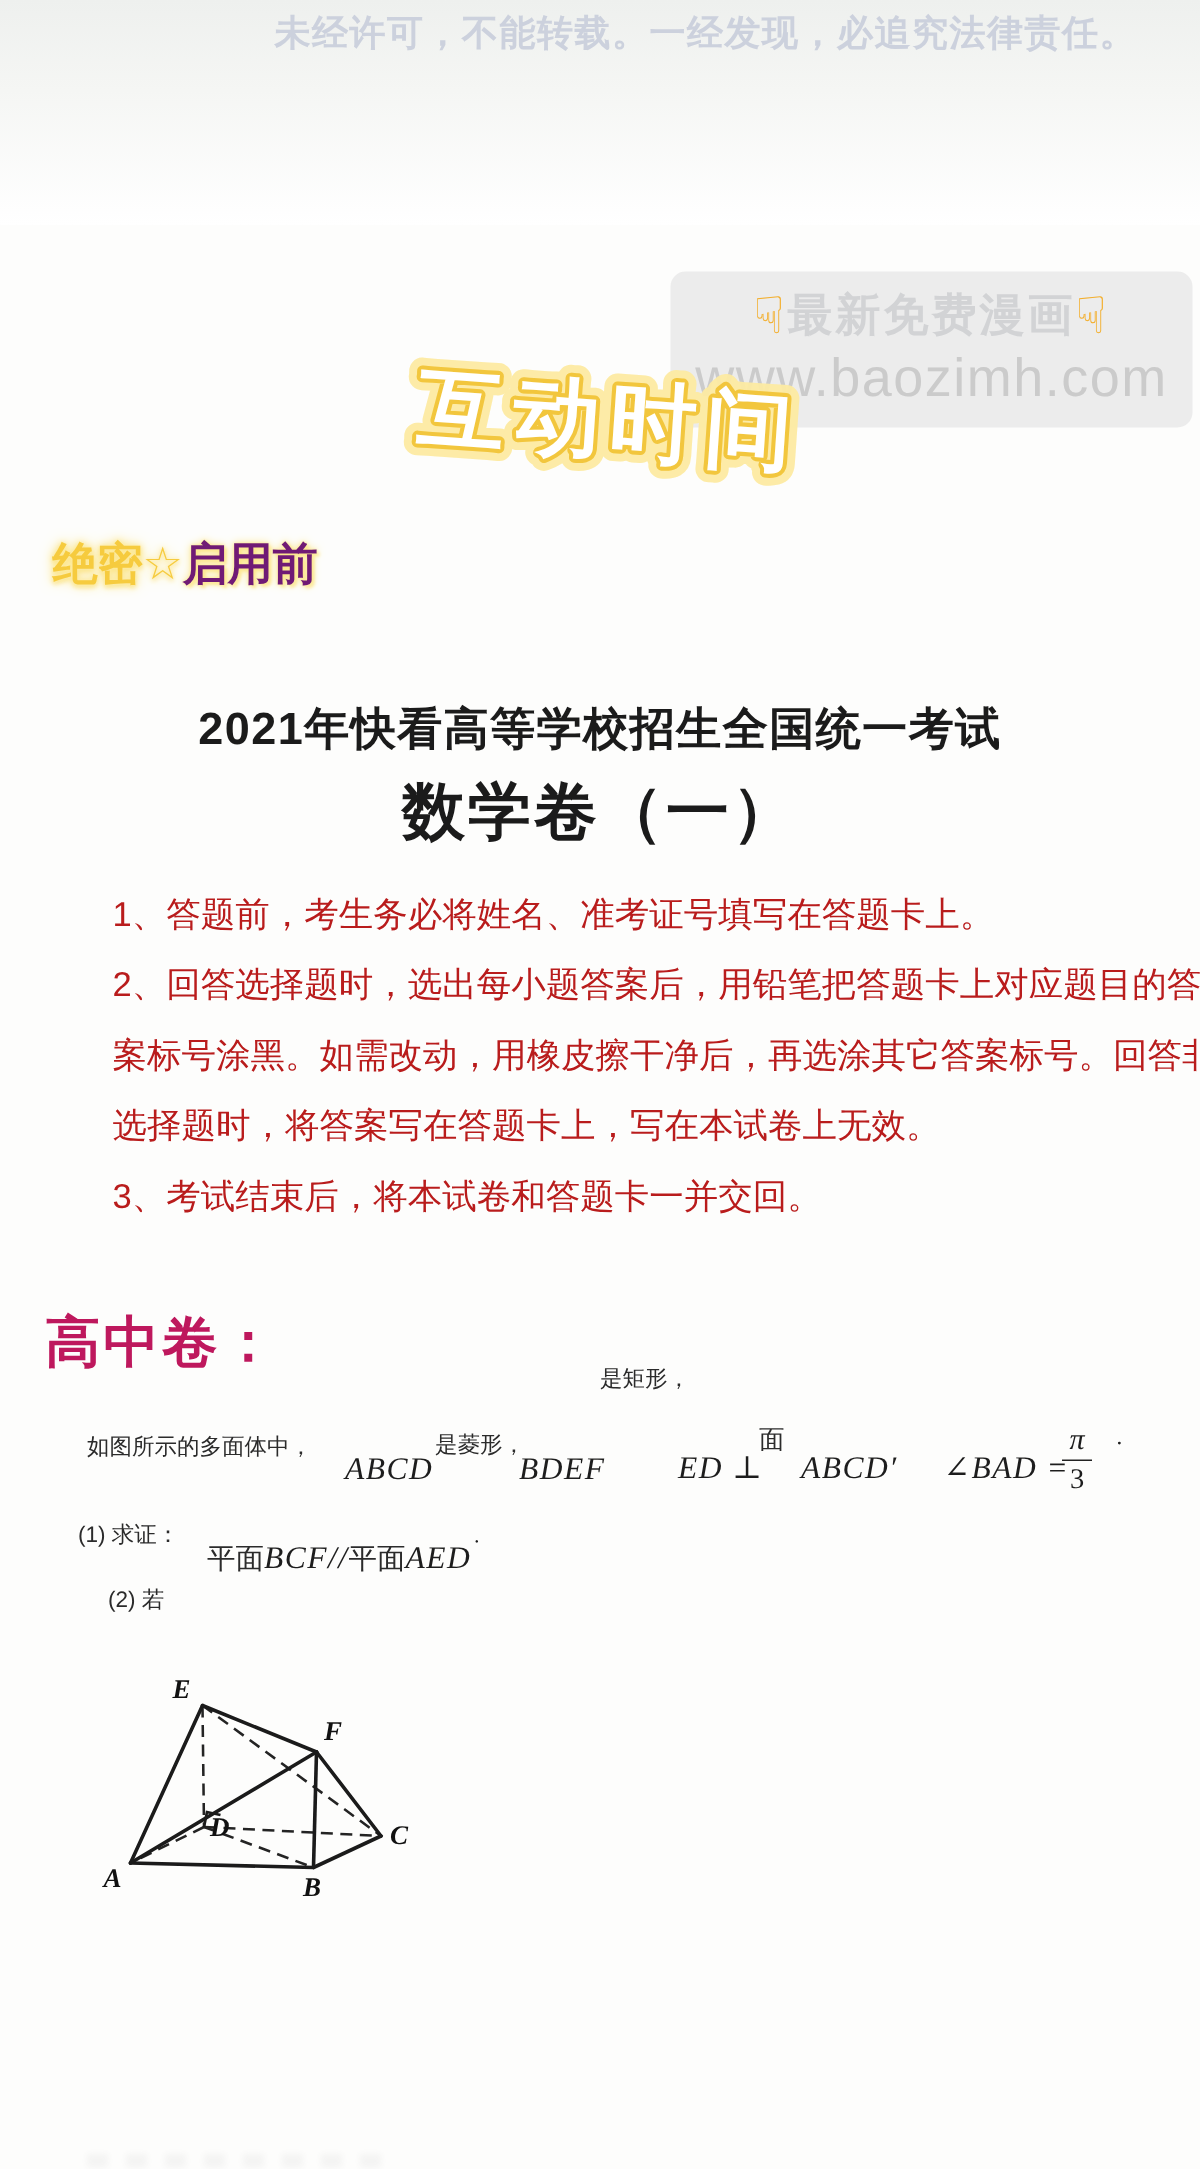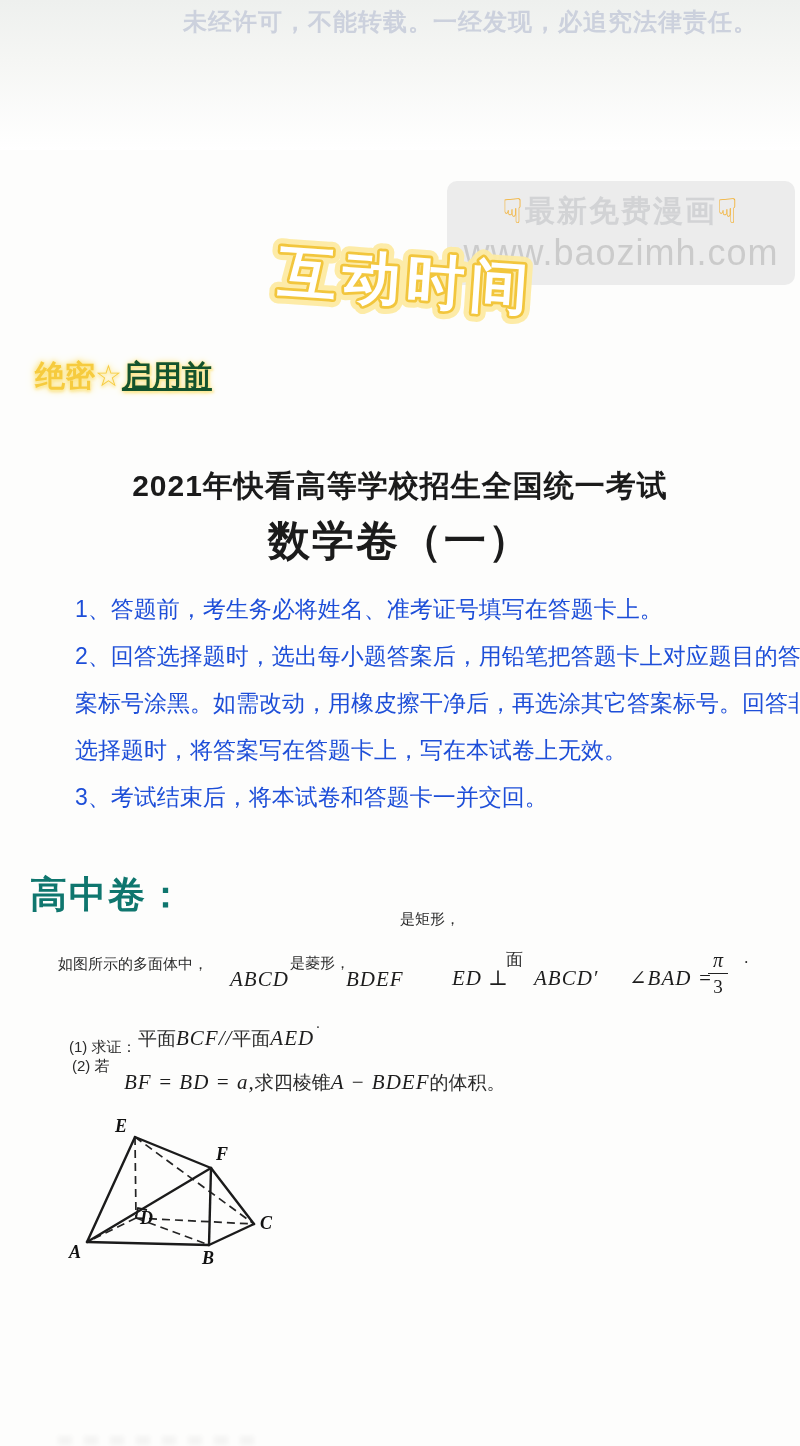--- a/index.html
+++ b/index.html
@@ -25,34 +25,34 @@
   .bubble-glow{font-family:"Liberation Sans","DejaVu Sans",sans-serif;font-weight:800;
        font-size:58px;letter-spacing:6px;stroke:#fdeba3;stroke-width:16px;fill:none;
        stroke-linejoin:round;opacity:.95;}
   .bubble-main{font-family:"Liberation Sans","DejaVu Sans",sans-serif;font-weight:800;
        font-size:58px;letter-spacing:6px;stroke:#f2c63d;stroke-width:5.5px;fill:#ffffff;
        paint-order:stroke;stroke-linejoin:round;}
   
   .classified{left:35px;top:356px;font-size:30px;font-weight:800;white-space:nowrap;}
   .classified .secret{color:#f6cb3e;
        text-shadow:0 0 2px #fdeeae,0 0 5px #fce78e,0 0 9px #fbe27a,0 2px 3px #fbe8a0;}
-  .classified .phase{color:#14532d;
-       text-shadow:0 0 2px #fce78e,0 0 6px #fbe27a,2px 2px 2px #fdeeae;text-decoration:underline;}
+  .classified .phase{color:#701a75;
+       text-shadow:0 0 2px #fce78e,0 0 6px #fbe27a,2px 2px 2px #fdeeae;}
   
   .exam-head{left:0;top:466px;width:800px;text-align:center;color:#1b1b1b;}
   .exam-title{font-size:30px;font-weight:600;letter-spacing:1px;text-align:center;}
   .exam-paper{font-size:42px;font-weight:700;letter-spacing:2px;margin-top:6px;}
   
   .notice{left:38px;top:582px;width:740px;color:#1e1e1e;}
   .notice-head{font-size:25px;font-weight:700;}
   .notice-lines{margin-top:4px;}
   .notice-line{font-size:23px;font-weight:500;line-height:47px;height:47px;
-       padding-left:37px;white-space:nowrap;color:#1d4ed8;}
+       padding-left:37px;white-space:nowrap;color:#b91c1c;}
   
-  .section-head{left:30px;top:870px;font-size:37px;font-weight:700;color:#0f766e;
+  .section-head{left:30px;top:870px;font-size:37px;font-weight:700;color:#be185d;
        letter-spacing:2px;text-align:right;}
   
   .cn{font-family:"Liberation Sans","DejaVu Sans",sans-serif;color:#2b2b2b;}
   .math{font-family:"Liberation Serif","DejaVu Serif",serif;font-style:italic;
        color:#1d1d1d;white-space:nowrap;}
   .f15{font-size:15px;} .f16{font-size:16px;} .f17{font-size:17px;}
   .f19{font-size:19px;} .f21{font-size:21px;letter-spacing:1px;}
   .frac{left:708px;top:950px;display:inline-flex;flex-direction:column;
        align-items:center;line-height:1;}
   .frac .num{font-size:20px;padding:0 5px 3px 5px;border-bottom:1.6px solid #222;}
@@ -117,29 +117,26 @@
   <span class="abs math f21" style="left:452px;top:966px;">ED ⊥</span>
   <span class="abs cn f17" style="left:506px;top:948px;">面</span>
   <span class="abs math f21" style="left:534px;top:966px;">ABCD′</span>
   <span class="abs math f21" style="left:629px;top:966px;">∠BAD =</span>
   <span class="abs math frac">
     <span class="num">π</span>
     <span class="den">3</span>
   </span>
   <span class="abs math f16" style="left:744px;top:954px;">·</span>
 
-  <span class="abs cn f15" style="left:69px;top:1014px;margin-top:24px;">(1) 求证：</span>
+  <span class="abs cn f15" style="left:52px;top:1014px;">(1) 求证：</span>
   <span class="abs" style="left:138px;top:1026px;white-space:nowrap;">
     <span class="cn f19">平面</span><span class="math f21">BCF</span><span class="math f21">//</span><span class="cn f19">平面</span><span class="math f21">AED</span><span class="math f16" style="position:relative;top:-8px;">˙</span>
   </span>
 
   <span class="abs cn f15" style="left:72px;top:1057px;">(2) 若</span>
-  <span class="abs" style="left:124px;top:1070px;white-space:nowrap;">
-    <span class="math f21">BF = BD = a,</span><span class="cn f19">求四棱锥</span><span class="math f21">A − BDEF</span><span class="cn f19">的体积。</span>
-  </span>
 
   <svg class="abs diagram" width="230" height="168" viewBox="0 0 230 168">
 
     <g stroke="#242424" stroke-width="1.7" stroke-dasharray="8 5" fill="none">
       <line x1="80" y1="29" x2="81" y2="110"></line>
       <line x1="81" y1="110" x2="32" y2="134"></line>
       <line x1="81" y1="110" x2="199" y2="116"></line>
       <line x1="81" y1="110" x2="154" y2="137"></line>
       <line x1="80" y1="29" x2="199" y2="116"></line>
     </g>

